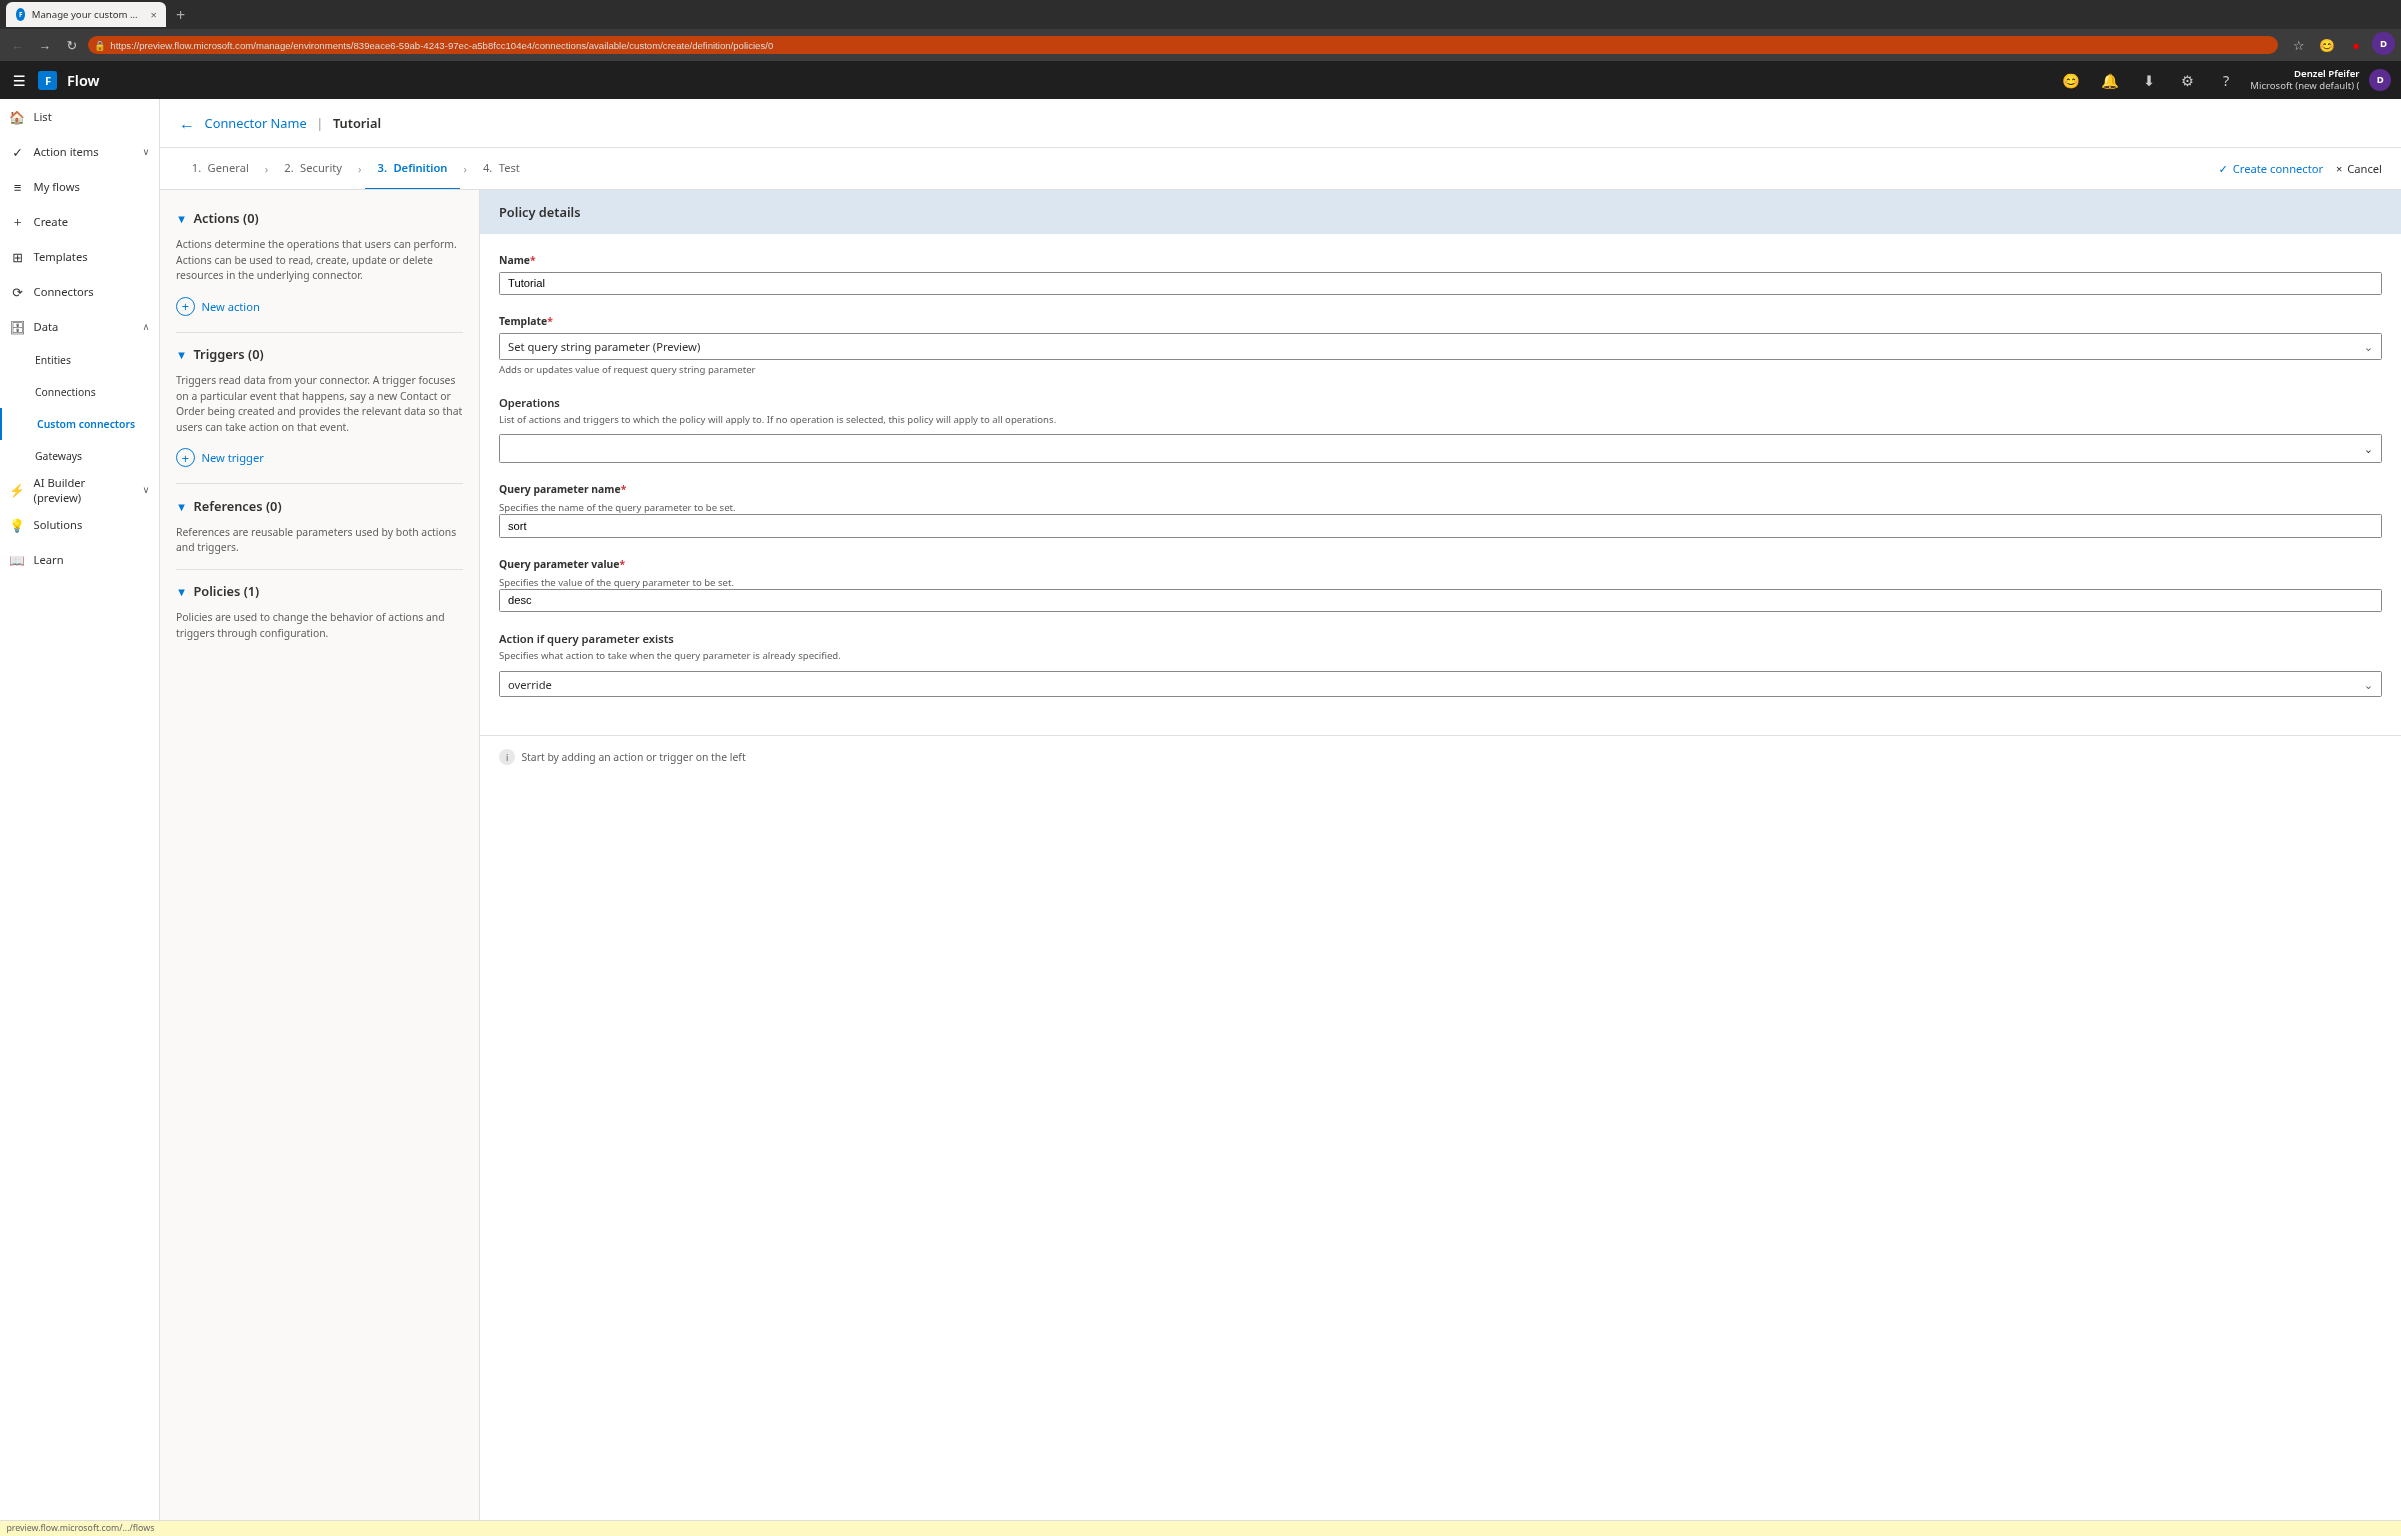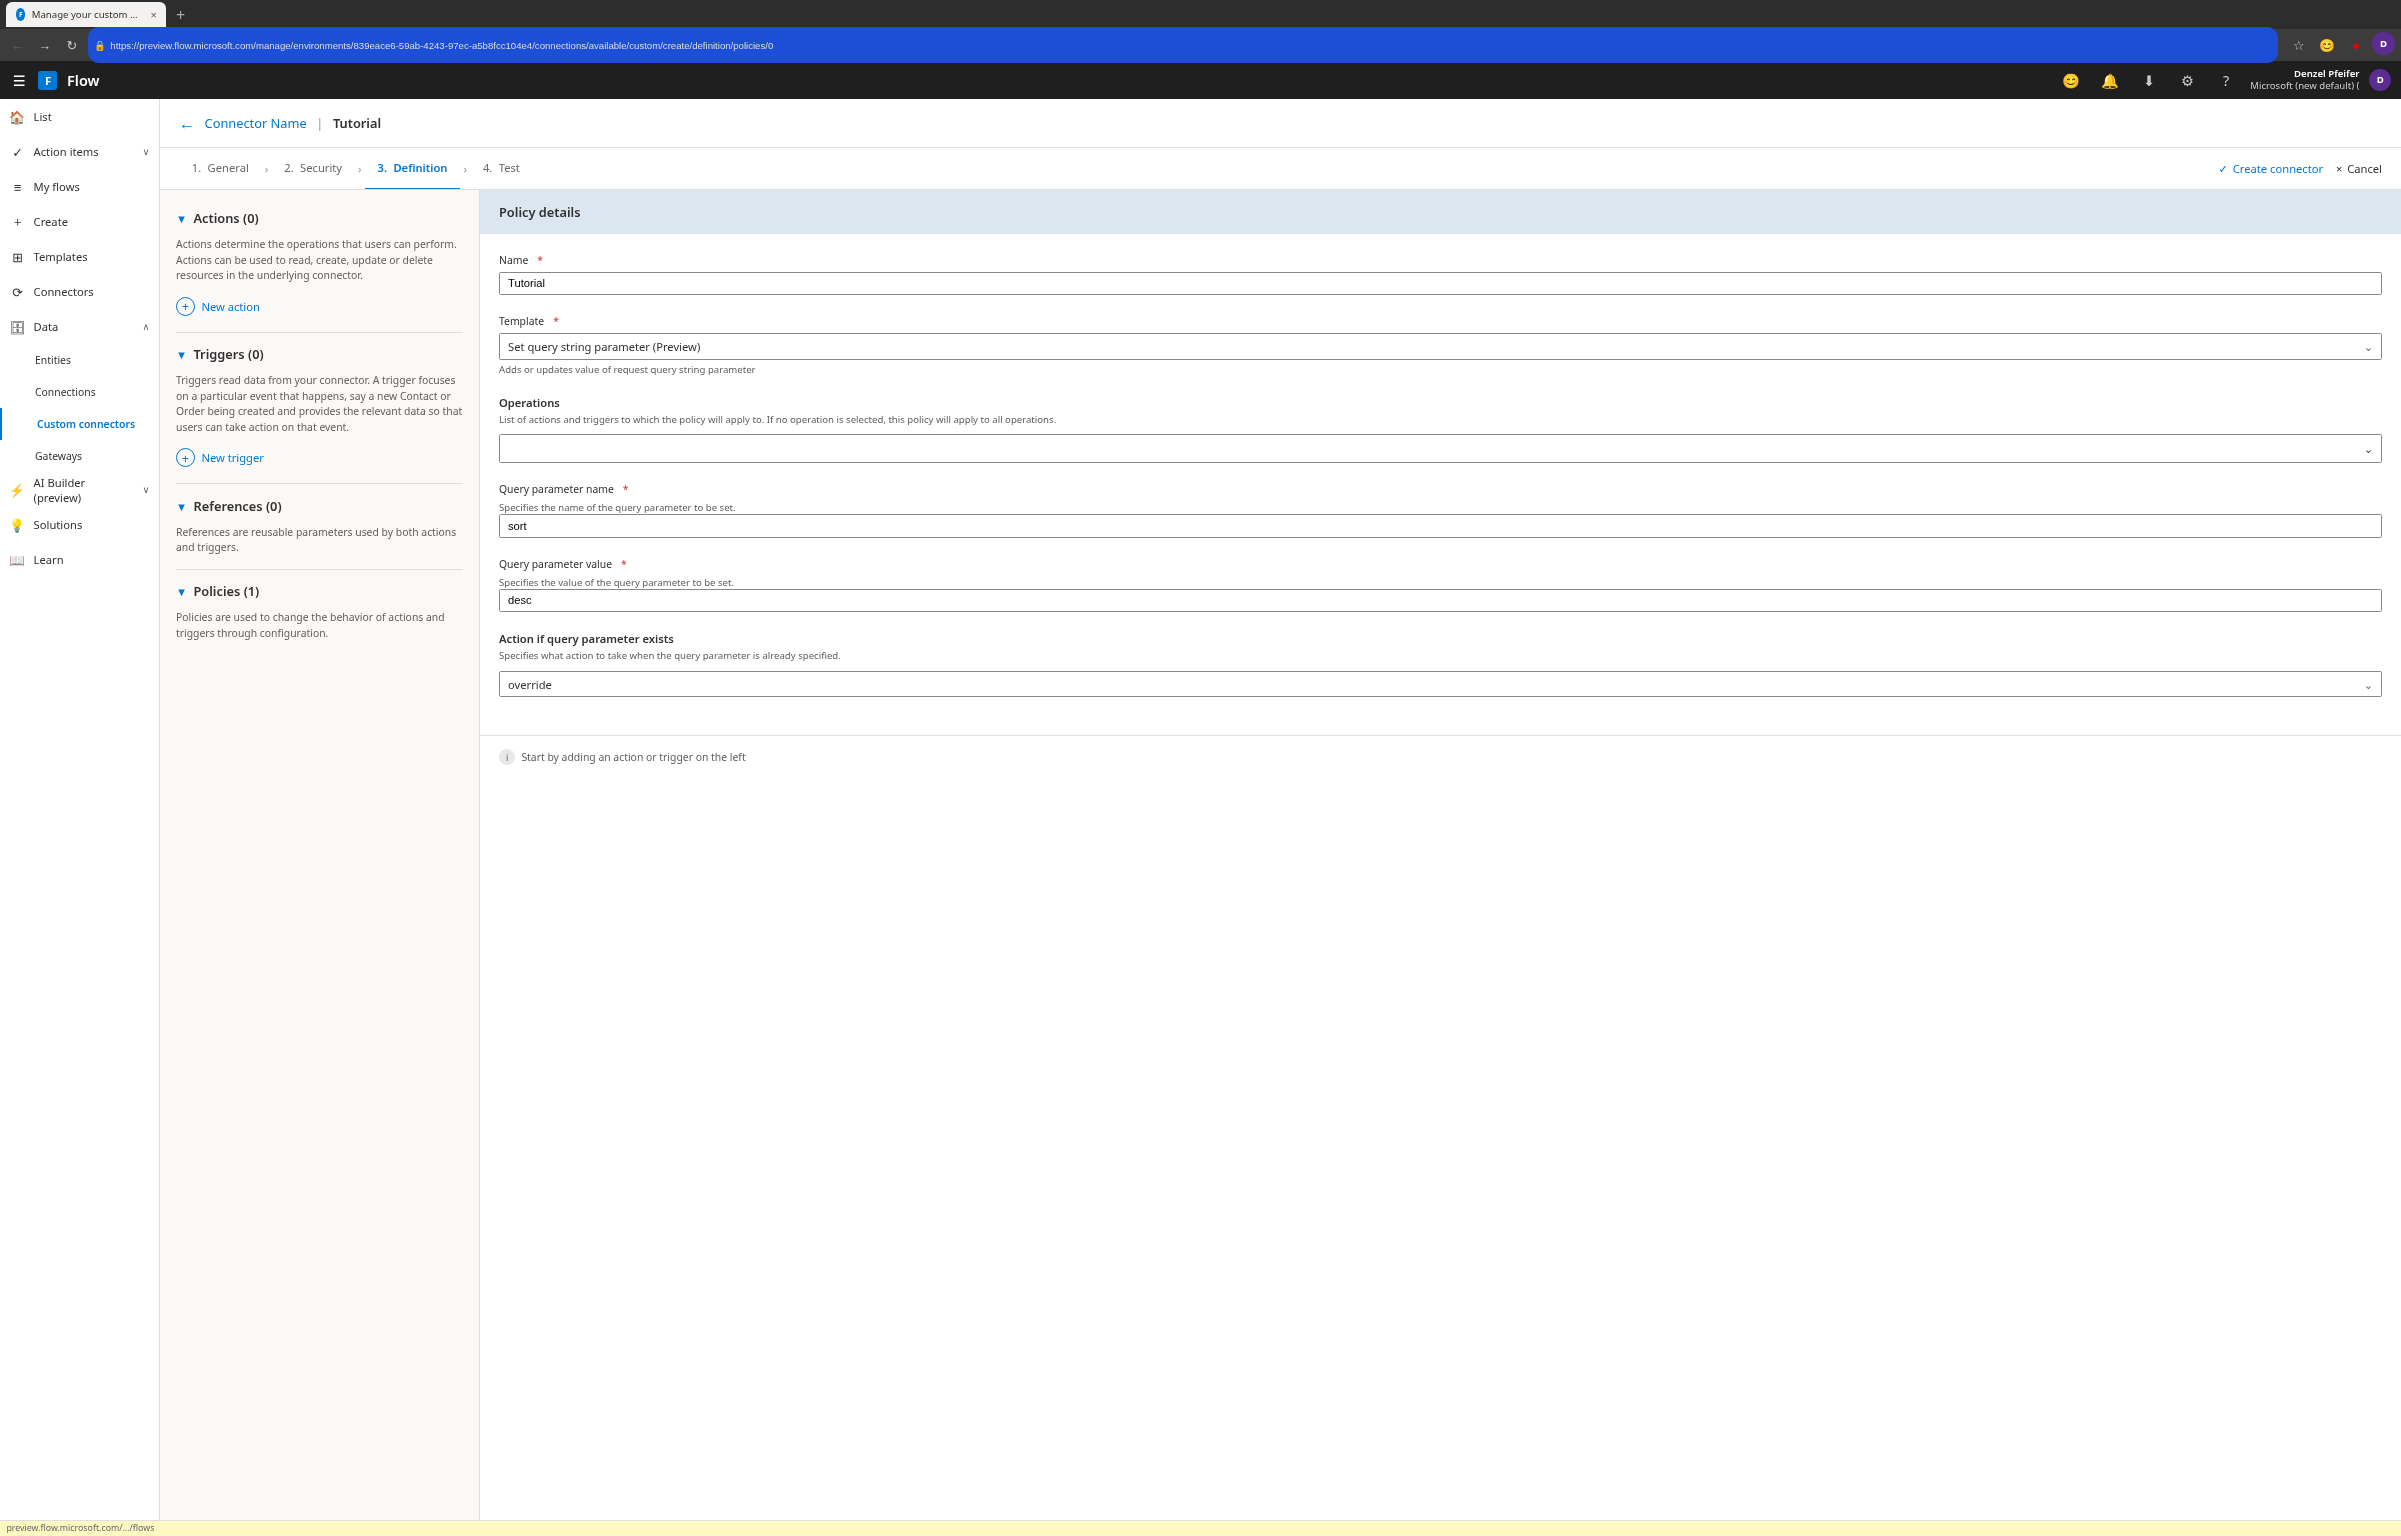--- a/index.html
+++ b/index.html
@@ -11,21 +11,21 @@
     .browser-tab { display: flex; align-items: center; background: #f3f2f1; border-radius: 6.4px 6.4px 0 0; height: 25.6px; padding: 0 9.6px; gap: 6.4px; font-size: 9.6px; color: #333; max-width: 160px; }
     .browser-tab .favicon { width: 12.8px; height: 12.8px; background: #0078d4; border-radius: 50%; display: flex; align-items: center; justify-content: center; color: white; font-size: 6.4px; font-weight: bold; }
     .browser-tab .tab-title { font-size: 9.6px; white-space: nowrap; overflow: hidden; text-overflow: ellipsis; }
     .browser-tab .tab-close { color: #666; font-size: 11.2px; cursor: pointer; margin-left: 3.2px; }
     .tab-new { color: #aaa; font-size: 16px; cursor: pointer; padding: 0 6.4px; }
     .browser-controls { display: flex; align-items: center; background: #3c3c3c; height: 32px; padding: 0 6.4px; gap: 4.8px; }
     .nav-btn { width: 22.4px; height: 22.4px; display: flex; align-items: center; justify-content: center; color: #ccc; font-size: 12.8px; cursor: pointer; border-radius: 3.2px; }
     .nav-btn.disabled { color: #666; cursor: default; }
     .address-bar-wrap { flex: 1; position: relative; display: flex; align-items: center; }
     .address-bar-wrap .lock-icon { position: absolute; left: 6.4px; color: #aaa; font-size: 9.6px; }
-    .address-bar-input { flex: 1; background: #1d4ed8; border: none; color: #ddd; height: 36px; padding: 0 6.4px 0 22.4px; border-radius: 11.2px; font-size: 9.6px; outline: none; }
+    .address-bar-input { flex: 1; background: #c2410c; border: none; color: #ddd; height: 18px; padding: 0 6.4px 0 22.4px; border-radius: 11.2px; font-size: 9.6px; outline: none; }
     .browser-actions { display: flex; gap: 3.2px; margin-left: 3.2px; }
     .browser-action-btn { width: 25.6px; height: 25.6px; display: flex; align-items: center; justify-content: center; color: #ccc; font-size: 12.8px; cursor: pointer; border-radius: 3.2px; }
     .user-avatar { width: 22.4px; height: 22.4px; border-radius: 50%; background: #5c2d91; display: flex; align-items: center; justify-content: center; color: white; font-size: 9.6px; font-weight: bold; }
 
     
     .app-container { display: flex; flex: 1; overflow: hidden; }
 
     
     .app-topbar { background: #1f1f1f; height: 38px; display: flex; align-items: center; padding: 0 9.6px; gap: 9.6px; }
     .hamburger-btn { color: white; font-size: 14.4px; cursor: pointer; padding: 3.2px; }
@@ -75,21 +75,21 @@
     .section-title { font-size: 12.8px; font-weight: 600; }
     .section-body { color: #605e5c; font-size: 10.4px; line-height: 1.5; margin-bottom: 12.8px; }
     .new-action-btn { display: flex; align-items: center; gap: 6.4px; color: #0078d4; cursor: pointer; font-size: 11.2px; margin: 6.4px 0 16px 0; }
     .new-action-btn .plus-circle { width: 19px; height: 19px; border: 1.6px solid #0078d4; border-radius: 50%; display: flex; align-items: center; justify-content: center; font-size: 12.8px; }
     .section-divider { border: none; border-top: 0.8px solid #e1dfdd; margin: 12.8px 0; }
 
     
     .policy-details-header { background: #dce6f0; padding: 12.8px 19px; font-size: 12.8px; font-weight: 600; }
     .policy-details-body { padding: 19px; }
     .form-group { margin-bottom: 19px; }
-    .form-label { font-size: 10.4px; font-weight: 400; margin-bottom: 4.8px; display: flex; align-items: center; gap: 9px; }
+    .form-label { font-size: 10.4px; font-weight: 700; margin-bottom: 4.8px; display: flex; align-items: center; gap: 0; }
     .form-label .required { color: #d13438; }
     .form-input { width: 100%; border: 0.8px solid #8a8886; border-radius: 1.6px; padding: 4.8px 8px; font-size: 11.2px; outline: none; }
     .form-hint { font-size: 9.6px; color: #605e5c; margin-top: 3.2px; }
     .dropdown-field { width: 100%; border: 0.8px solid #8a8886; border-radius: 1.6px; padding: 4.8px 8px; font-size: 11.2px; display: flex; align-items: flex-start; justify-content: space-between; cursor: pointer; background: white; }
     .dropdown-field .chevron-down { color: #605e5c; font-size: 11.2px; }
     .operations-field { width: 100%; border: 0.8px solid #8a8886; border-radius: 1.6px; padding: 4.8px 8px; font-size: 11.2px; display: flex; align-items: center; justify-content: space-between; cursor: pointer; background: white; height: 29px; }
     .form-section-title { font-size: 11.2px; font-weight: 600; margin-bottom: 3.2px; }
     .form-section-hint { font-size: 9.6px; color: #605e5c; margin-bottom: 8px; line-height: 1.4; }
     .bottom-hint { display: flex; align-items: center; gap: 6.4px; color: #605e5c; font-size: 10.4px; padding: 12.8px 19px; border-top: 0.8px solid #e1dfdd; }
     .info-icon { width: 16px; height: 16px; border-radius: 50%; background: #e8e8e8; display: flex; align-items: center; justify-content: center; font-size: 9.6px; color: #666; flex-shrink: 0; }

